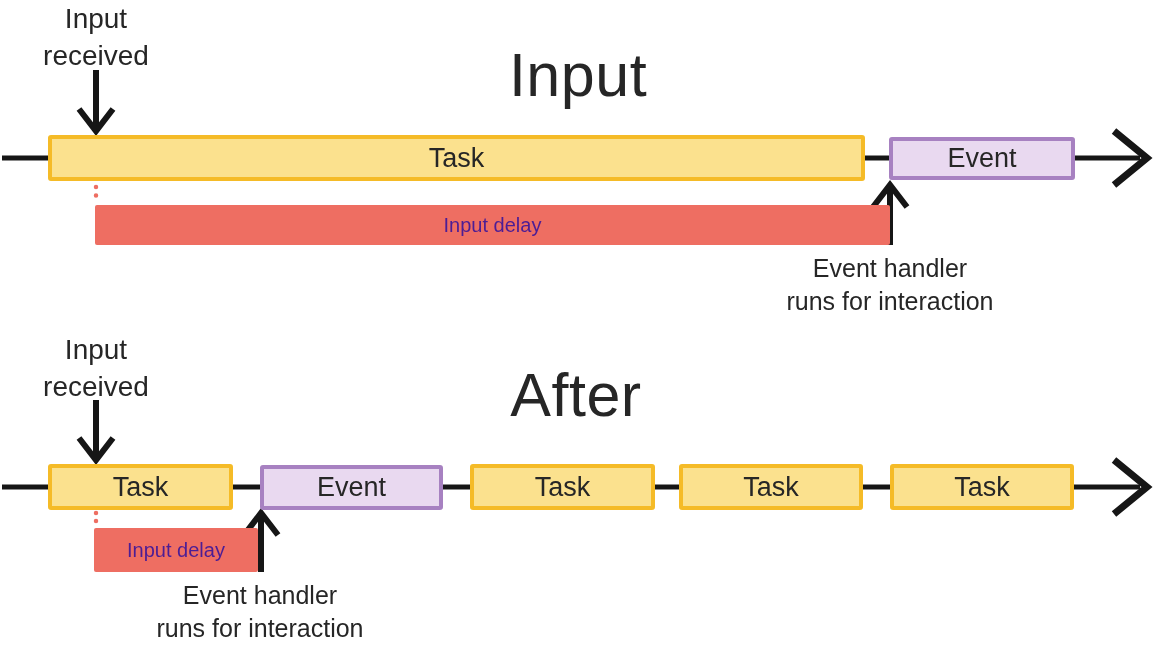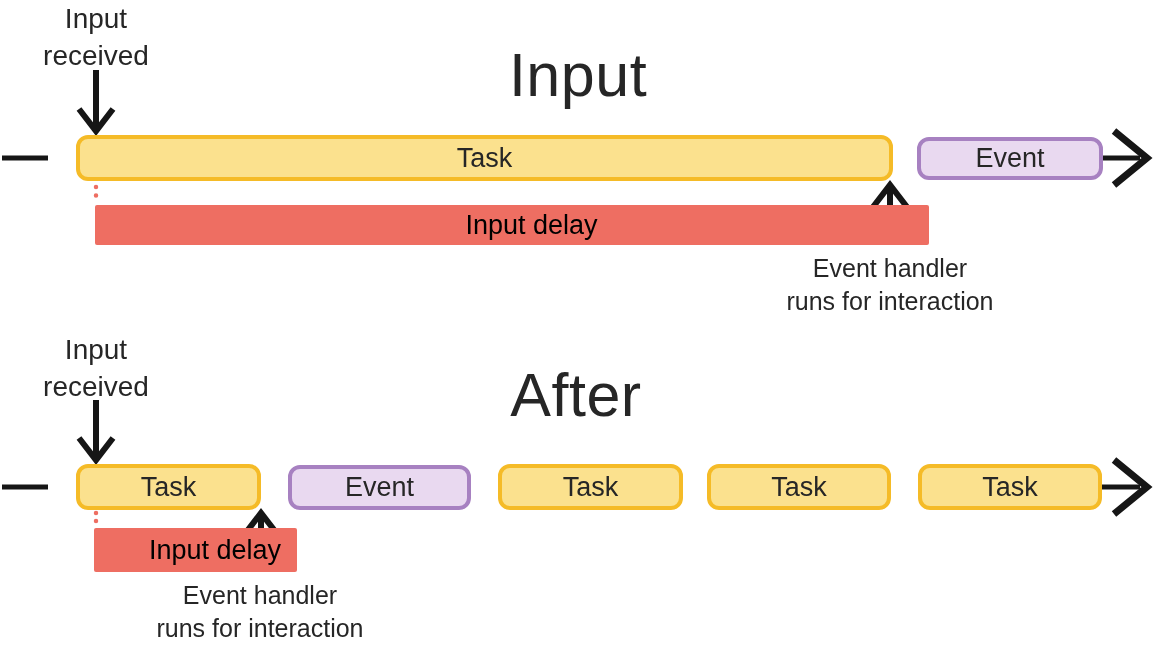--- a/index.html
+++ b/index.html
@@ -34,44 +34,42 @@
     line-height: 1.32;
     text-align: center;
     white-space: pre-line;
     color: var(--text, #262626);
   }
   .box {
     position: absolute;
     box-sizing: border-box;
     border: 4px solid var(--task-border, #F5BB27);
     background: var(--task-fill, #FBE18E);
-    border-radius: 12px;
+    border-radius: 3px;
     display: flex;
     align-items: center;
     justify-content: center;
     font-size: 27px;
     color: var(--text, #262626);
-    margin-left: 28px;
   }
   .box.event {
     border-color: var(--event-border, #A781C1);
     background: var(--event-fill, #E9D9F0);
     text-align: center;
   }
   .delay-bar {
     position: absolute;
     background: var(--input-delay-fill, #EE6E62);
     border-radius: 2px;
     display: flex;
     align-items: center;
     justify-content: center;
-    font-size: 27px;
-    color: #000000;
+    font-size: 20px;
+    color: #4c1d95;
     white-space: nowrap;
-    padding-left: 39px;
   }
 </style>
 </head>
 <body>
 
 <div class="canvas">
 
   <svg class="lines" viewBox="0 0 1155 647" fill="none" stroke="#161616" stroke-width="5">
 
     <path d="M2 158 H48"></path>

